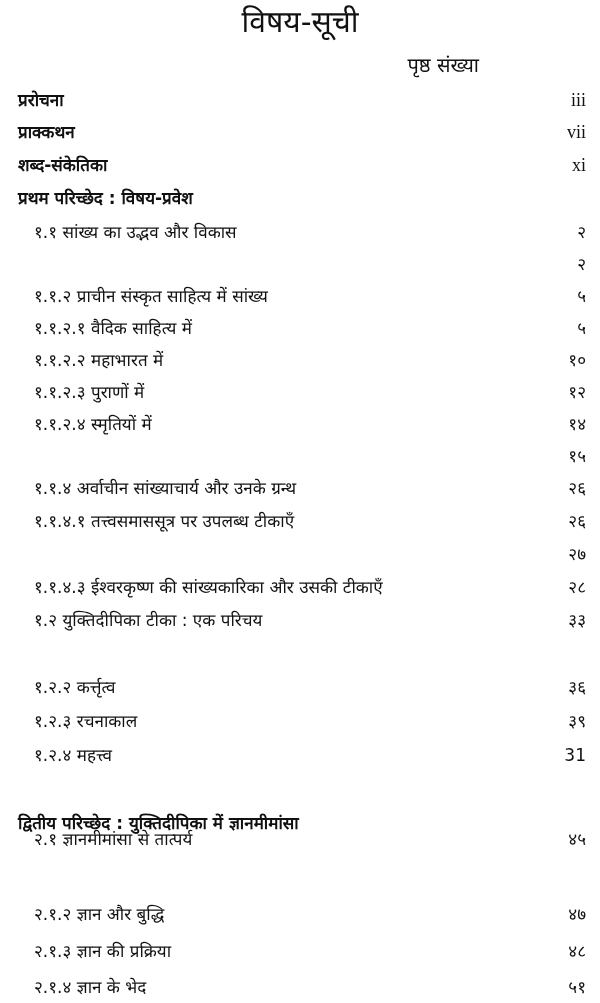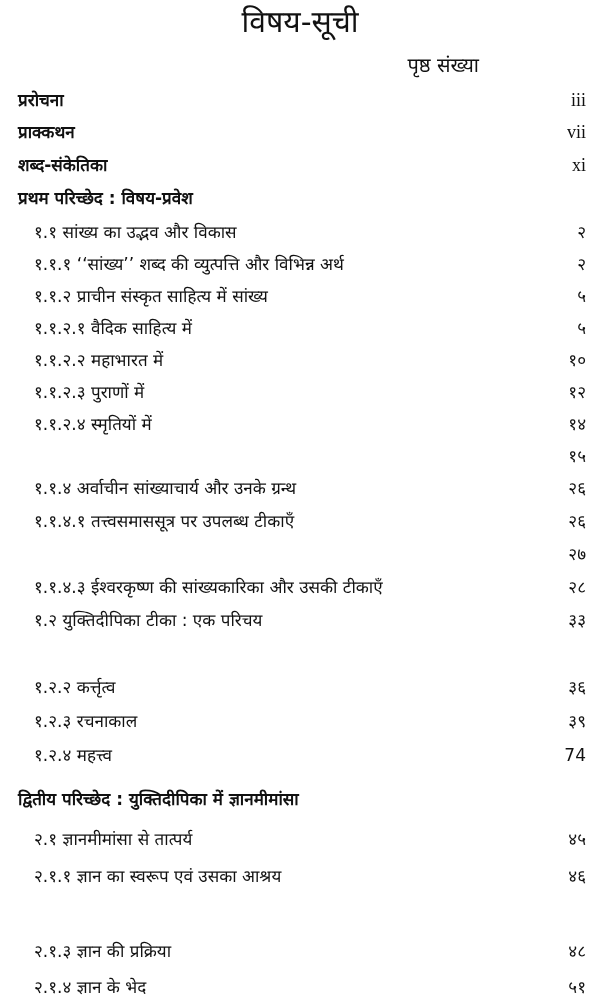--- a/index.html
+++ b/index.html
@@ -92,21 +92,20 @@
 
   <div class="row chapter" style="top:184px">
     <span class="label">प्रथम परिच्छेद : विषय-प्रवेश</span>
   </div>
 
   <div class="row sub" style="top:218px">
     <span class="label">१.१ सांख्य का उद्भव और विकास</span>
     <span class="page-num">२</span>
   </div>
   <div class="row sub" style="top:250px">
-    <span class="label">१.१.१ ‘‘सांख्य’’ शब्द की व्युत्पत्ति और विभिन्न अर्थ</span>
     <span class="page-num">२</span>
   </div>
   <div class="row sub" style="top:282px">
     <span class="label">१.१.२ प्राचीन संस्कृत साहित्य में सांख्य</span>
     <span class="page-num">५</span>
   </div>
   <div class="row sub" style="top:314px">
     <span class="label">१.१.२.१ वैदिक साहित्य में</span>
     <span class="page-num">५</span>
   </div>
@@ -147,34 +146,34 @@
   <div class="row sub" style="top:673px">
     <span class="label">१.२.२ कर्त्तृत्व</span>
     <span class="page-num">३६</span>
   </div>
   <div class="row sub" style="top:707px">
     <span class="label">१.२.३ रचनाकाल</span>
     <span class="page-num">३९</span>
   </div>
   <div class="row sub" style="top:741px">
     <span class="label">१.२.४ महत्त्व</span>
-    <span class="page-num">74</span>
+    <span class="page-num">31</span>
   </div>
 
-  <div class="row chapter" style="top:785px">
+  <div class="row chapter" style="top:809px">
     <span class="label">द्वितीय परिच्छेद : युक्तिदीपिका में ज्ञानमीमांसा</span>
   </div>
 
   <div class="row sub" style="top:825px">
     <span class="label">२.१ ज्ञानमीमांसा से तात्पर्य</span>
     <span class="page-num">४५</span>
   </div>
-  <div class="row sub" style="top:862px">
-    <span class="label">२.१.१ ज्ञान का स्वरूप एवं उसका आश्रय</span>
-    <span class="page-num">४६</span>
+  <div class="row sub" style="top:900px">
+    <span class="label">२.१.२ ज्ञान और बुद्धि</span>
+    <span class="page-num">४७</span>
   </div>
   <div class="row sub" style="top:937px">
     <span class="label">२.१.३ ज्ञान की प्रक्रिया</span>
     <span class="page-num">४८</span>
   </div>
   <div class="row sub" style="top:973px">
     <span class="label">२.१.४ ज्ञान के भेद</span>
     <span class="page-num">५१</span>
   </div>
 

